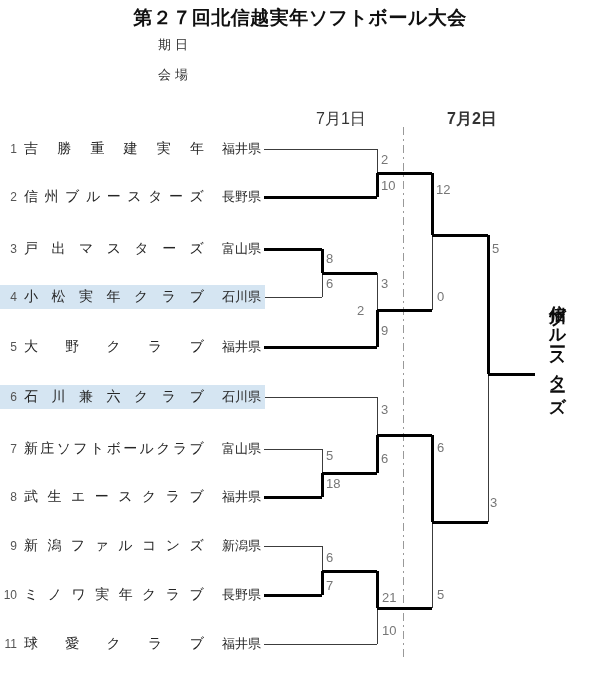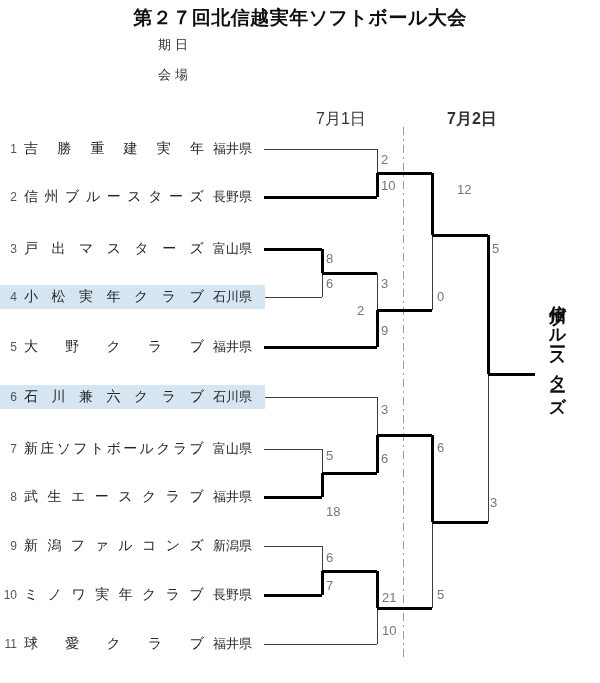--- a/index.html
+++ b/index.html
@@ -24,21 +24,21 @@
     position:absolute;left:0;width:265px;height:24px;
     display:flex;align-items:center;font-size:14px;color:#262626;
   }
   .team-row.hl{background:#d5e5f2;}
   .team-no{width:17px;flex:none;text-align:right;font-size:12px;color:#555;}
   .team-name{
     width:180px;margin-left:7px;flex:none;
     display:flex;justify-content:space-between;white-space:nowrap;
   }
   .team-name span{display:inline-block;}
-  .team-pref{margin-left:9px;font-size:13px;flex:none;color:#262626;}
+  .team-pref{margin-left:18px;font-size:13px;flex:none;color:#262626;}
   .score{position:absolute;font-size:13px;color:#767676;line-height:14px;}
   .champion{
     position:absolute;left:546px;top:291px;
     writing-mode:vertical-rl;text-orientation:mixed;
     font-size:17px;font-weight:bold;color:#0d0d0d;letter-spacing:2px;
   }
 </style>
 </head>
 <body>
 
@@ -250,28 +250,28 @@
   </div>
 <div>
     <span class="score" style="left: 381px; top: 153px;">2</span>
     <span class="score" style="left: 381px; top: 179px;">10</span>
     <span class="score" style="left: 326px; top: 252px;">8</span>
     <span class="score" style="left: 326px; top: 277px;">6</span>
     <span class="score" style="left: 381px; top: 277px;">3</span>
     <span class="score" style="left: 357px; top: 304px;">2</span>
     <span class="score" style="left: 381px; top: 324px;">9</span>
     <span class="score" style="left: 326px; top: 449px;">5</span>
-    <span class="score" style="left: 326px; top: 477px; margin-top: 28px;">18</span>
+    <span class="score" style="left: 326px; top: 477px;">18</span>
     <span class="score" style="left: 381px; top: 403px;">3</span>
     <span class="score" style="left: 381px; top: 452px;">6</span>
     <span class="score" style="left: 326px; top: 551px;">6</span>
     <span class="score" style="left: 326px; top: 579px;">7</span>
     <span class="score" style="left: 382px; top: 575px; margin-top: 16px;">21</span>
     <span class="score" style="left: 382px; top: 624px;">10</span>
-    <span class="score" style="left: 457px; top: 183px;">12</span>
+    <span class="score" style="left: 436px; top: 183px;">12</span>
     <span class="score" style="left: 437px; top: 290px;">0</span>
     <span class="score" style="left: 437px; top: 441px;">6</span>
     <span class="score" style="left: 437px; top: 588px;">5</span>
     <span class="score" style="left: 492px; top: 242px;">5</span>
     <span class="score" style="left: 490px; top: 496px;">3</span>
   </div>
 
 <div class="champion">信州ブルースターズ</div>
 
 </body></html>

